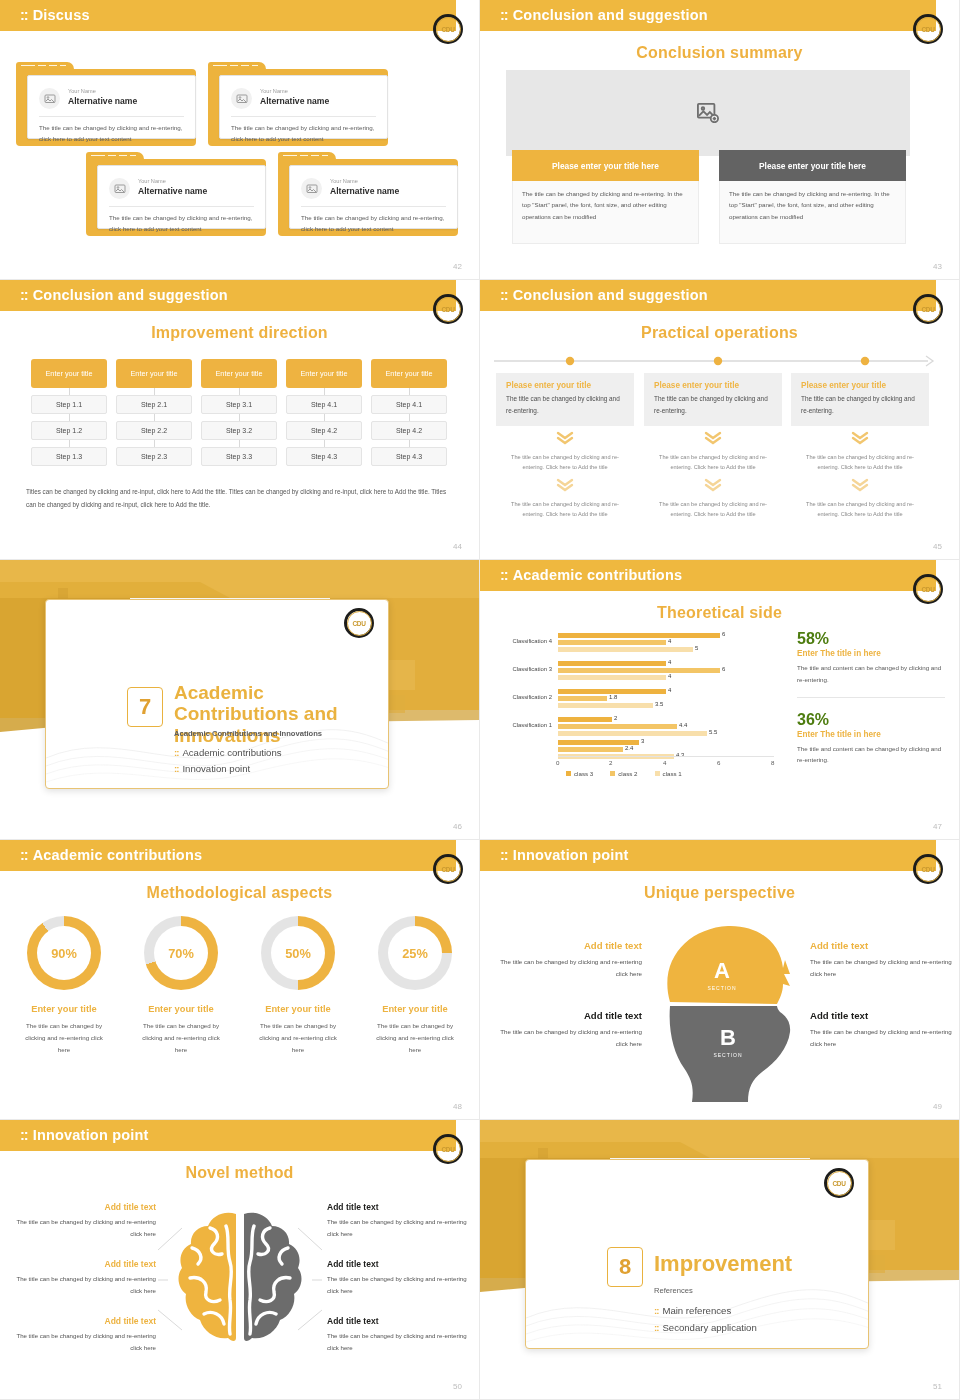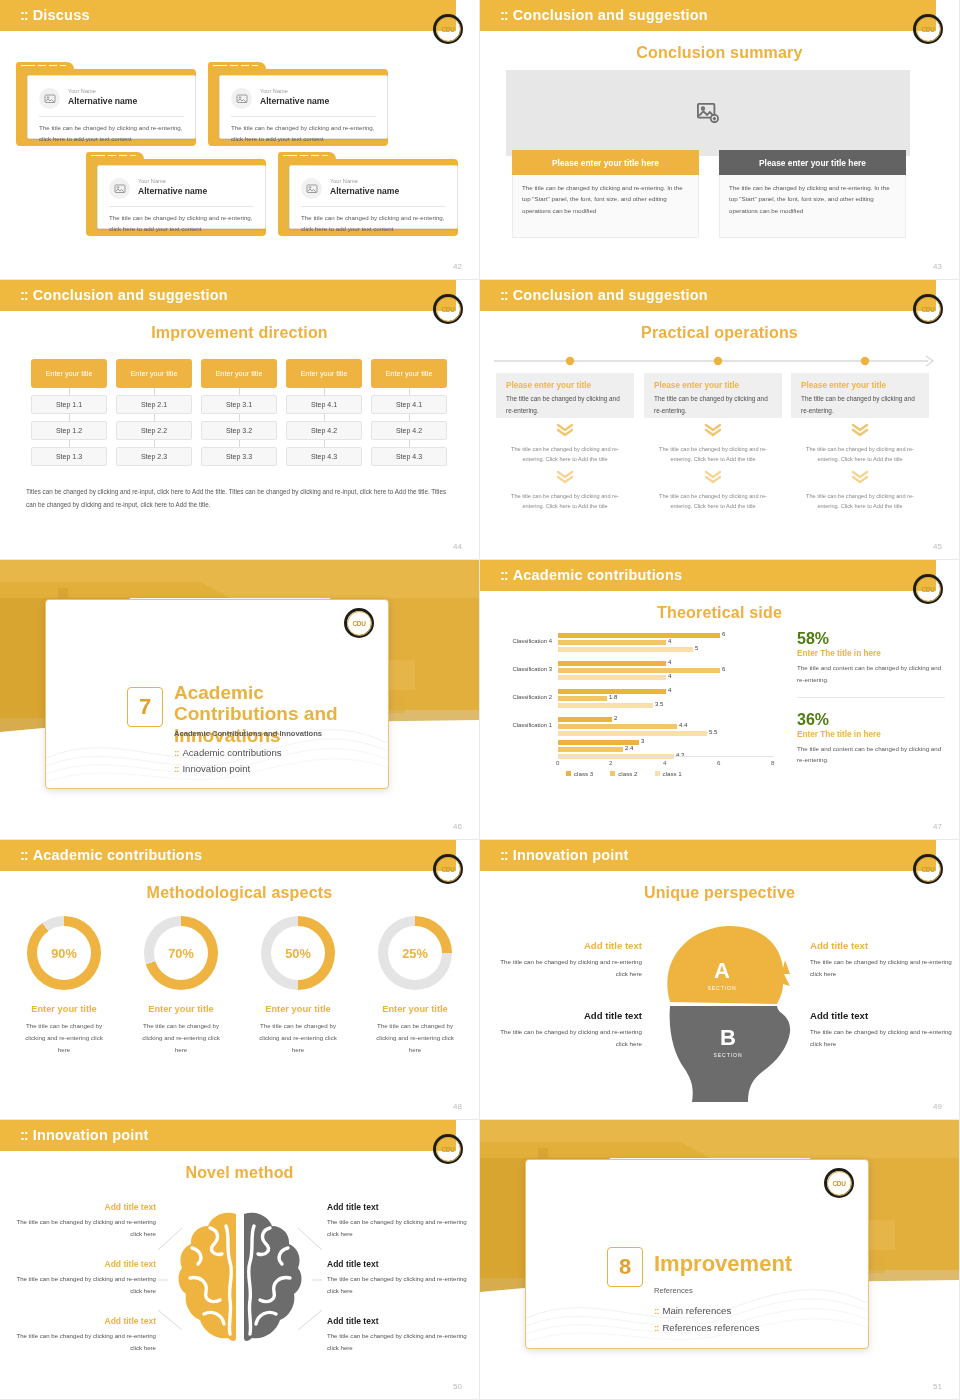--- a/index.html
+++ b/index.html
@@ -41,38 +41,38 @@
   .folder .ph svg { width:12px; height:12px; }
   .folder .nm1 { position:absolute; left:40px; top:12px; font-size:5.6px; color:#9a9a9a; }
   .folder .nm2 { position:absolute; left:40px; top:20px; font-size:8.6px; color:#2b2b2b; font-weight:bold; }
   .folder .rule { position:absolute; left:11px; right:11px; top:40px; height:1px; background:#e7e7e7; }
   .folder .txt { position:absolute; left:11px; right:10px; top:47px; font-size:6.2px; color:#5b5b5b; line-height:1.75; }
 
   
   .imgbox { position:absolute; left:26px; top:70px; width:404px; height:86px; background:#e7e7e7; }
   .imgbox .ic { position:absolute; left:50%; top:50%; transform:translate(-50%,-50%); width:22px; height:20px; }
   .cs-col { position:absolute; top:150px; width:187px; }
-  .cs-col .cap { height:25px; display:flex; align-items:center; justify-content:center;
+  .cs-col .cap { height:31px; display:flex; align-items:center; justify-content:center;
                  color:#fff; font-size:8.4px; font-weight:bold; }
   .cs-col .cap.am { background:#eeb43f; }
   .cs-col .cap.gy { background:#636363; }
   .cs-col .bd { background:#fafafa; border:1px solid #ececec; border-top:none; padding:7px 9px 12px;
                 font-size:6.2px; line-height:1.85; color:#585858; min-height:63px; }
 
   
   .stepcol { position:absolute; width:76px; }
   .stepcol .hd { height:29px; background:#eeb341; border-radius:3px; display:flex; align-items:center;
                  justify-content:center; color:#fff; font-size:7.3px; }
   .stepcol .cn { width:1px; height:7px; background:#d9d9d9; margin:0 auto; }
   .stepcol .cl { height:19px; background:#f7f7f7; border:1px solid #e4e4e4; border-radius:2px;
                  display:flex; align-items:center; justify-content:center; font-size:7px; color:#4a4a4a; }
   .s44note { position:absolute; left:26px; right:26px; top:205px; font-size:6.3px; color:#555;
              line-height:2.1; }
   .pa-col { position:absolute; width:138px; }
-  .pa-col .card { background:#efefef; border-radius:0; padding:8px 10px 2px; }
+  .pa-col .card { background:#efefef; border-radius:0; padding:8px 10px 10px; }
   .pa-col .card .h { color:#efb544; font-size:8.2px; font-weight:bold; margin-bottom:3px; }
   .pa-col .card .b { color:#4e4e4e; font-size:6.4px; line-height:1.8; }
   .pa-col .chev { text-align:center; margin:5px 0 3px; }
   .pa-col .sm { text-align:center; font-size:5.6px; color:#8a8a8a; line-height:1.85; padding:0 12px; }
 
   
   .divider { position:absolute; inset:0; background:#fff; overflow:hidden; }
   .divcard { position:absolute; left:45px; top:39px; width:344px; height:190px; background:#fff;
              border:1px solid #e8c373; border-radius:4px; box-shadow:0 2px 7px rgba(0,0,0,.13); overflow:hidden; }
   .divcard .num { position:absolute; left:81px; top:87px; width:36px; height:40px; border:1.6px solid #e9b23f;
@@ -691,18 +691,18 @@
     </svg>
     <div class="logo" style="right:14px;top:8px;">
           <div class="ring">
             <span class="lt">CDU</span>
           </div>
         </div>
     <div class="num">8</div>
     <div class="bt" style="top:92px;font-size:22px;">Improvement</div>
     <div class="bs" style="top:126px;font-weight:normal;">References</div>
     <div class="li" style="top:145px;"><span class="d">::</span><span>Main references</span></div>
-    <div class="li" style="top:162px;"><span class="d">::</span><span>References references</span></div>
+    <div class="li" style="top:162px;"><span class="d">::</span><span>Secondary application</span></div>
   </div>
   <div class="pg">51</div>
 </div>
 
 </div>
 
 </body></html>

